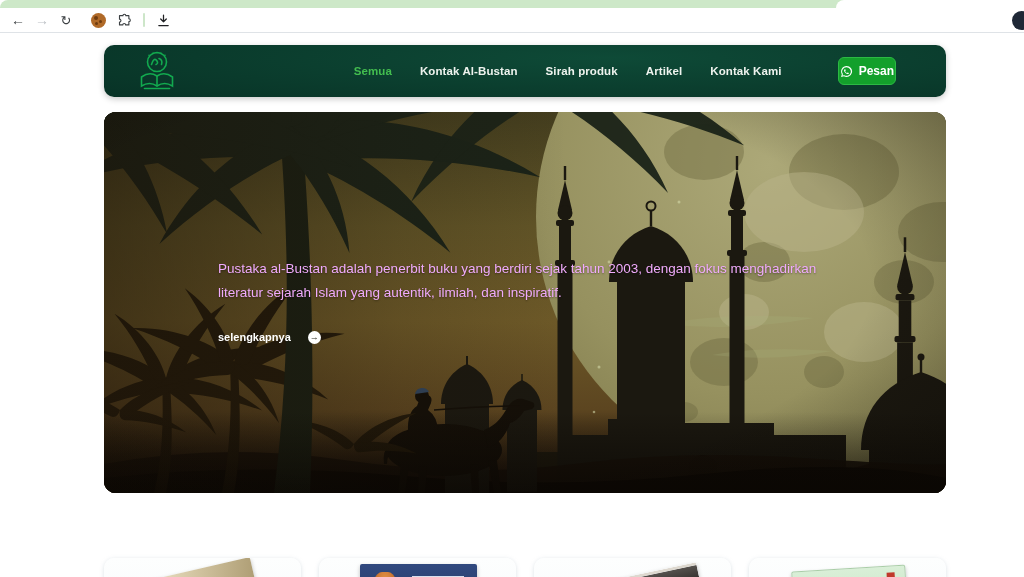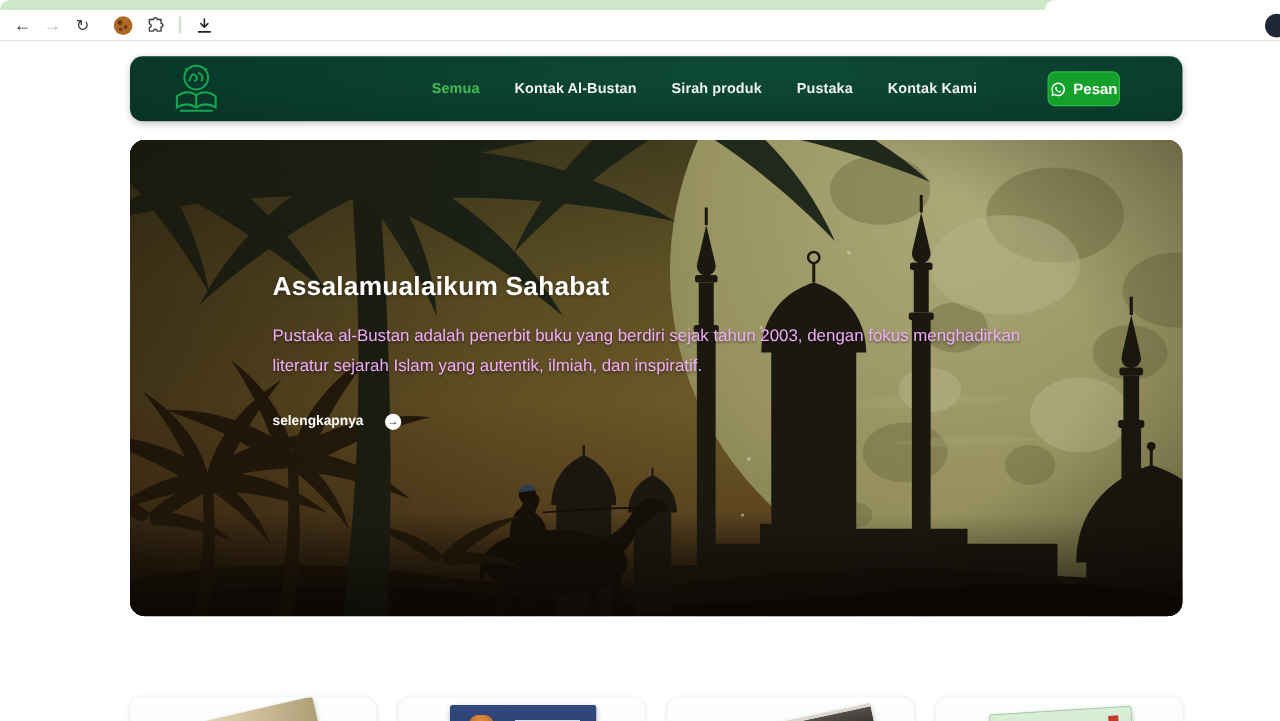--- a/index.html
+++ b/index.html
@@ -121,21 +121,21 @@
           <circle cx="23" cy="3.8" r=".8"></circle>
             <circle cx="27" cy="4.4" r=".8"></circle>
             <circle cx="31" cy="6.2" r=".8"></circle>
         </g>
       </svg>
     </div>
     <div class="nav-menu">
       <span class="nav-item active">Semua</span>
       <span class="nav-item">Kontak Al-Bustan</span>
       <span class="nav-item">Sirah produk</span>
-      <span class="nav-item">Pustaka</span>
+      <span class="nav-item">Artikel</span>
       <span class="nav-item">Kontak Kami</span>
     </div>
     <button class="cta">
       <svg width="13" height="13" viewBox="0 0 24 24">
         <path fill="#fff" d="M12 2a10 10 0 0 0-8.6 15L2 22l5.2-1.4A10 10 0 1 0 12 2zm0 2a8 8 0 1 1-4.1 14.9l-.3-.2-3 .8.8-2.9-.2-.3A8 8 0 0 1 12 4zm-3 4c-.3 0-.6.1-.8.4-.6.6-.9 1.5-.6 2.5.3 1.1 1.2 2.6 2.6 3.8 1.7 1.4 3 1.9 4.1 2 .8 0 1.6-.4 1.9-1 .2-.4.2-.9.1-1l-1.8-.9c-.2-.1-.5-.1-.6.1l-.6.7c-.1.2-.3.2-.5.1-.7-.3-1.5-.8-2.1-1.5-.5-.5-.9-1.2-1.1-1.7-.1-.2 0-.4.1-.5l.6-.5c.2-.2.2-.4.1-.6L10 8.5C9.9 8.2 9.5 8 9 8z"></path>
       </svg>
       <span>Pesan</span>
     </button>
   </div>
 
@@ -343,21 +343,21 @@
           </g>
         </g>
       </g>
 
       <rect width="842" height="381" fill="url(#lsh)"></rect>
       <rect y="300" width="842" height="81" fill="url(#bot)"></rect>
       <rect width="842" height="381" fill="url(#vg)"></rect>
     </svg>
 
     <div class="hero-copy">
-      <h1><span>Assalamualaikum Sahabat</span><br>
+      <h1><br>
         </h1>
       <p>Pustaka al-Bustan adalah penerbit buku yang berdiri sejak tahun 2003, dengan fokus menghadirkan literatur sejarah Islam yang autentik, ilmiah, dan inspiratif.</p>
       <div class="more">
         <span>selengkapnya</span>
         <span class="more-ic">→</span>
       </div>
     </div>
   </div>
 
   <div class="cards">

